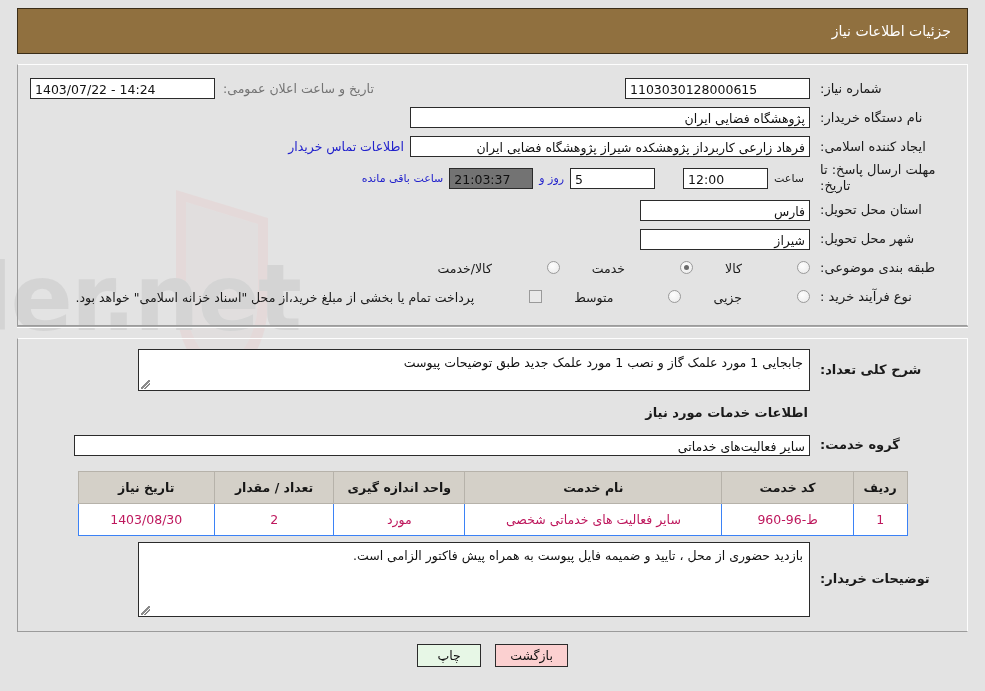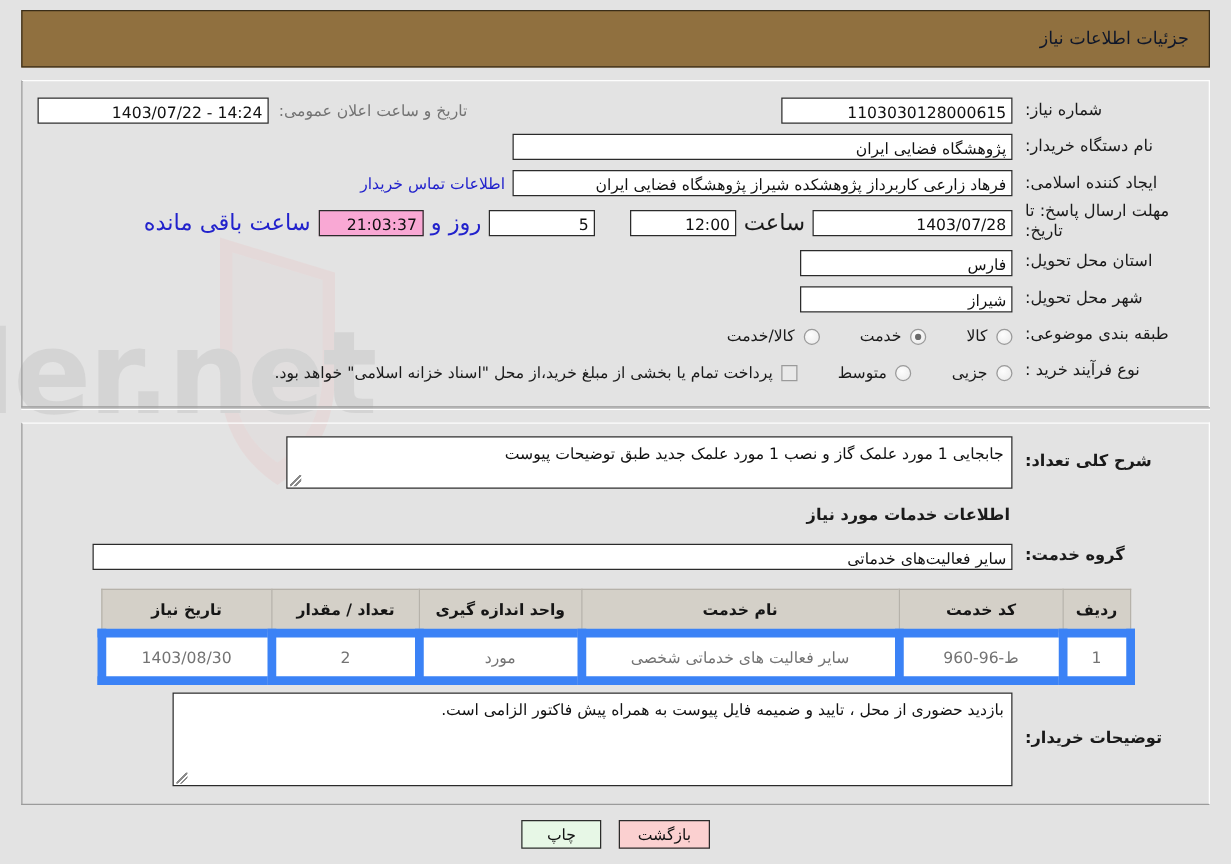--- a/index.html
+++ b/index.html
@@ -42,21 +42,21 @@
     height: 46px;
     background: #90703f;
     border: 1px solid #3a2d18;
     box-sizing: border-box;
     display: flex;
     align-items: center;
     justify-content: flex-start;
     padding: 0 16px;
   }
   .titlebar-text {
-    color: #0f172a;
+    color: #ffffff;
     font-size: 14px;
     letter-spacing: .2px;
     margin-left: 14px;
   }
 
   
   .panel {
     border: 1px solid #9b9b9b;
     border-top: 1px solid #fdfdfd;
     border-right: 1px solid #fdfdfd;
@@ -94,41 +94,41 @@
 
   .fld {
     border: 1px solid #2b2b2b;
     background: #ffffff;
     height: 21px;
     line-height: 21px;
     box-sizing: border-box;
     padding: 0 4px;
     font-size: 12.5px;
     color: #111;
-    text-align: right;
+    text-align: left;
     overflow: hidden;
     white-space: nowrap;
   }
   .fld.rtl-right { text-align: right; }
-  .fld.cream { background: #f9a8d4; }
+  .fld.cream { background: #737373; }
 
   .w-need      { width: 185px; }
   .w-org       { width: 400px; }
   .w-creator   { width: 400px; }
   .w-date      { width: 160px; }
   .w-time      { width: 85px; }
   .w-days      { width: 85px; }
   .w-remain    { width: 84px; }
   .w-prov      { width: 170px; }
   .w-city      { width: 170px; }
   .w-pubdate   { width: 185px; }
   .w-group     { width: 736px; }
 
   .inline-txt {
-    font-size: 18px;
+    font-size: 11px;
     color: #1a1a1a;
     padding: 0 6px;
     white-space: nowrap;
   }
   .blue-txt { color: #2222cc; }
   .link {
     color: #2222cc;
     font-size: 12.5px;
     padding: 0 6px;
     text-decoration: none;
@@ -139,23 +139,24 @@
     color: #737373;
     font-size: 12.5px;
     padding: 0 8px;
     white-space: nowrap;
   }
 
   
   .radio-group { display: flex; align-items: center; }
   .radio-item {
     display: flex;
-    align-items: flex-end;
+    align-items: flex-start;
     margin-left: 32px;
     white-space: nowrap;
+    gap: 48px;
   }
   .radio {
     width: 13px; height: 13px;
     border-radius: 50%;
     border: 1px solid #9a9a9a;
     background: radial-gradient(circle at 40% 35%, #fdfdfd 0%, #e9e9e9 100%);
     box-sizing: border-box;
     display: inline-block;
     position: relative;
     flex: none;
@@ -195,21 +196,21 @@
   }
   .ta::after {
     content: "";
     position: absolute;
     left: 2px; bottom: 1px;
     width: 9px; height: 9px;
     background:
       linear-gradient(135deg, transparent 44%, #8a8a8a 44%, #8a8a8a 56%, transparent 56%),
       linear-gradient(135deg, transparent 64%, #8a8a8a 64%, #8a8a8a 76%, transparent 76%);
   }
-  .ta-need { width: 581px; height: 42px; }
+  .ta-need { width: 672px; height: 42px; }
   .ta-notes { width: 672px; height: 75px; }
 
   
   .sec-head {
     font-size: 13px;
     font-weight: bold;
     color: #1a1a1a;
     margin: 14px 0 12px 0;
     padding-right: 147px;
   }
@@ -227,25 +228,25 @@
     background: #d4d0c8;
     border: 1px solid #b6b2aa;
     font-weight: bold;
     color: #161616;
     height: 27px;
     padding: 2px 6px;
     text-align: center;
   }
   table.items td {
     background: #ffffff;
-    border: 7px solid #3b82f6;
+    border: 1px solid #3b82f6;
     height: 27px;
     padding: 2px 6px;
     text-align: center;
-    color: #737373;
+    color: #be185d;
   }
 
   
   .btnbar {
     display: flex;
     justify-content: center;
     align-items: center;
     gap: 14px;
     margin-top: 12px;
   }
@@ -301,21 +302,20 @@
     </div>
 
     <div class="row">
       <div class="lbl">ایجاد کننده اسلامی:</div>
       <div class="fld w-creator rtl-right">فرهاد زارعی کاربرداز پژوهشکده شیراز پژوهشگاه فضایی ایران</div>
       <span class="link">اطلاعات تماس خریدار</span>
     </div>
 
     <div class="row">
       <div class="lbl two-line">مهلت ارسال پاسخ: تا تاریخ:</div>
-      <div class="fld w-date">1403/07/28</div>
       <span class="inline-txt">ساعت</span>
       <div class="fld w-time">12:00</div>
       <span style="width:28px"></span>
       <div class="fld w-days">5</div>
       <span class="inline-txt blue-txt">روز و</span>
       <div class="fld w-remain cream">21:03:37</div>
       <span class="inline-txt blue-txt">ساعت باقی مانده</span>
     </div>
 
     <div class="row">

